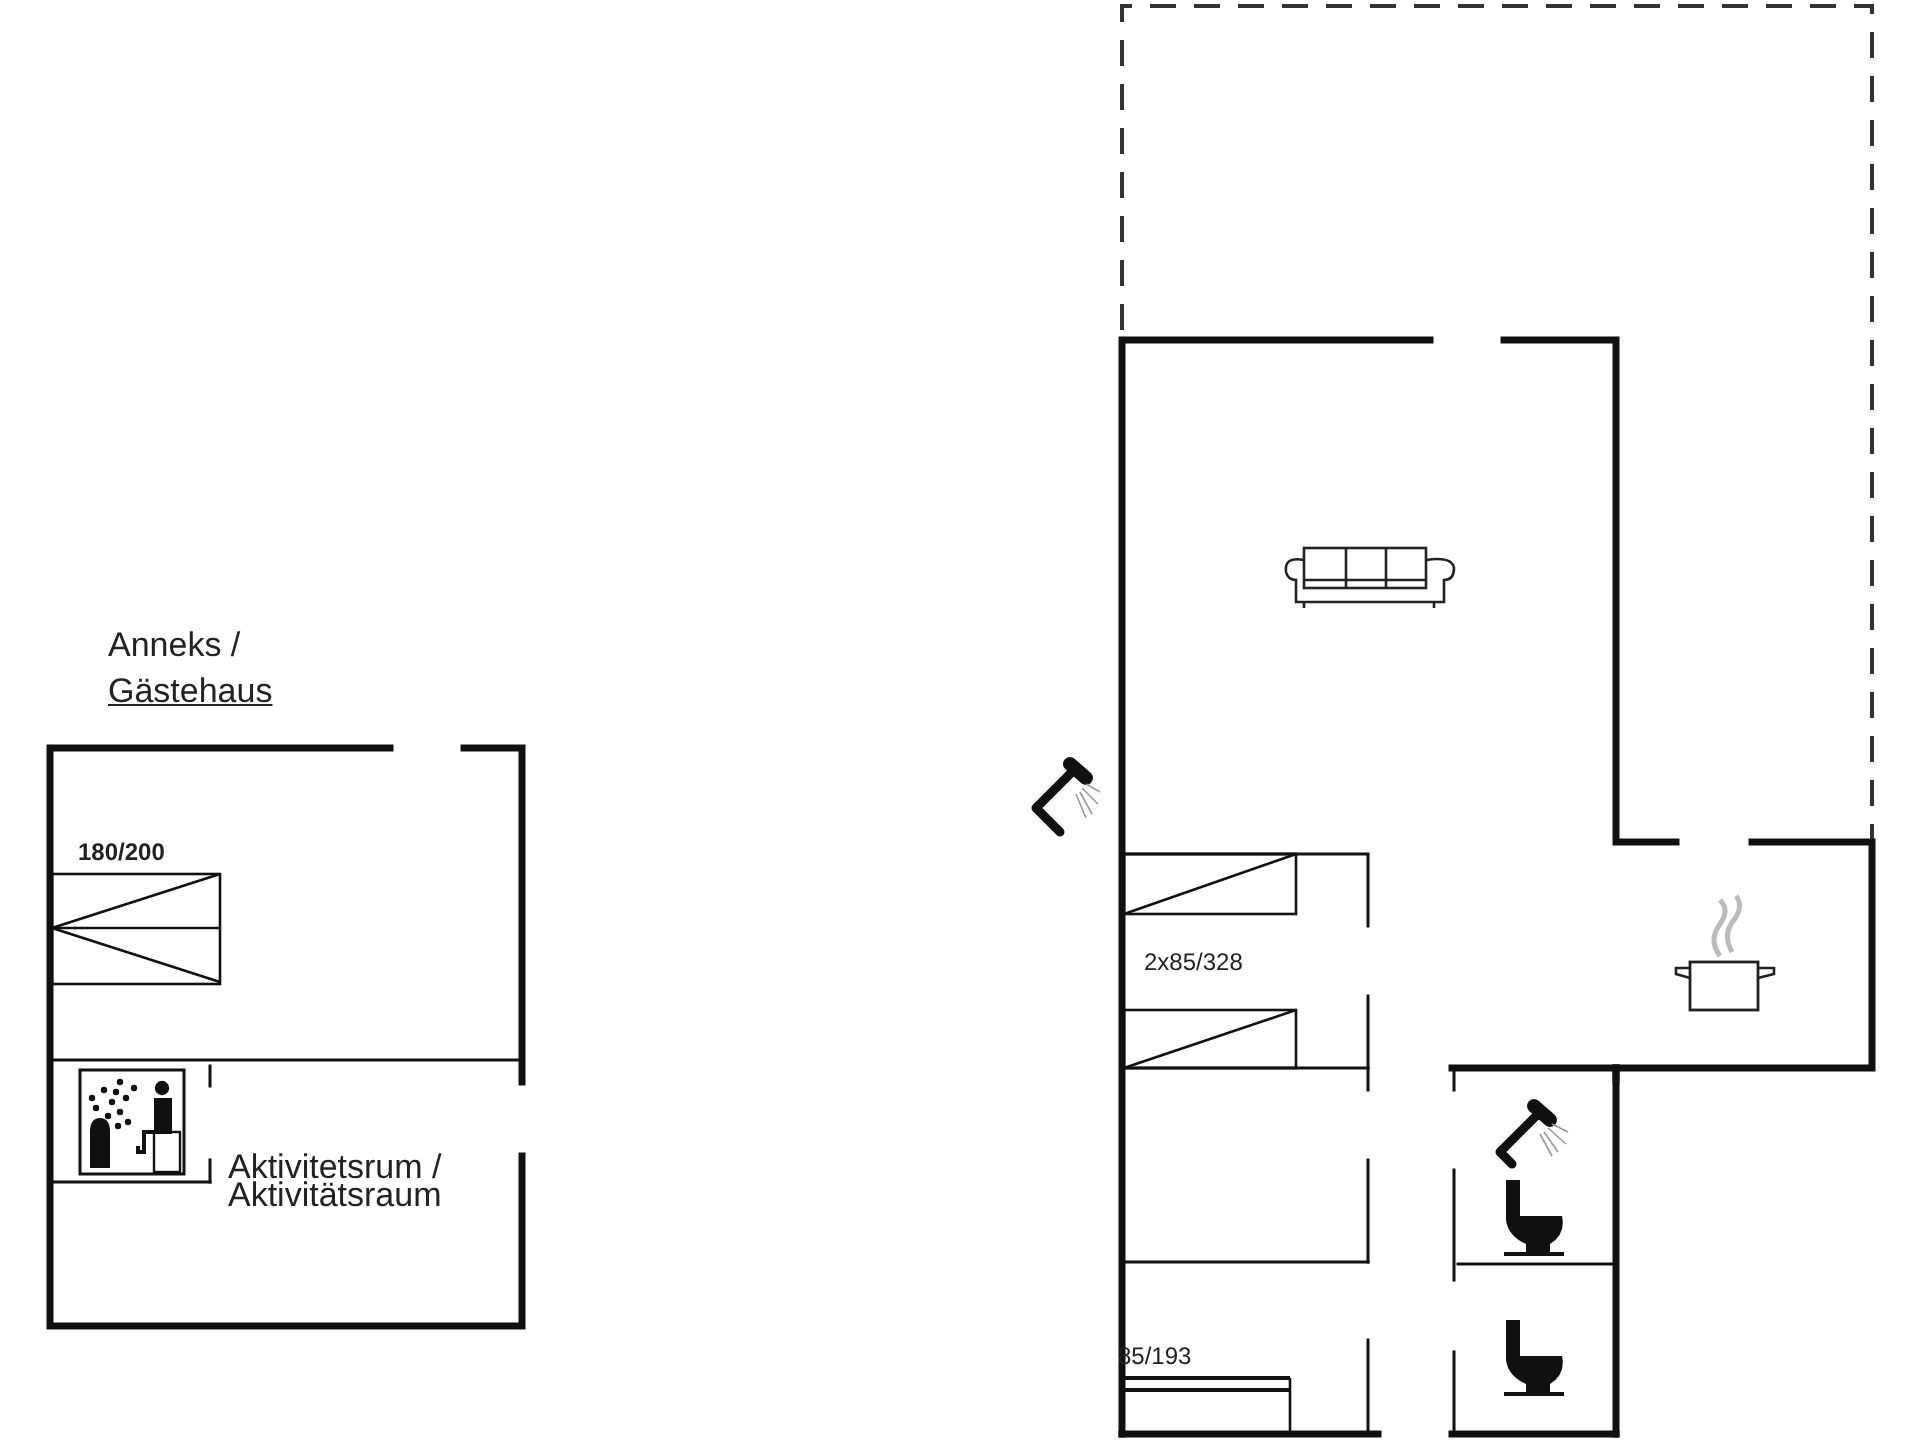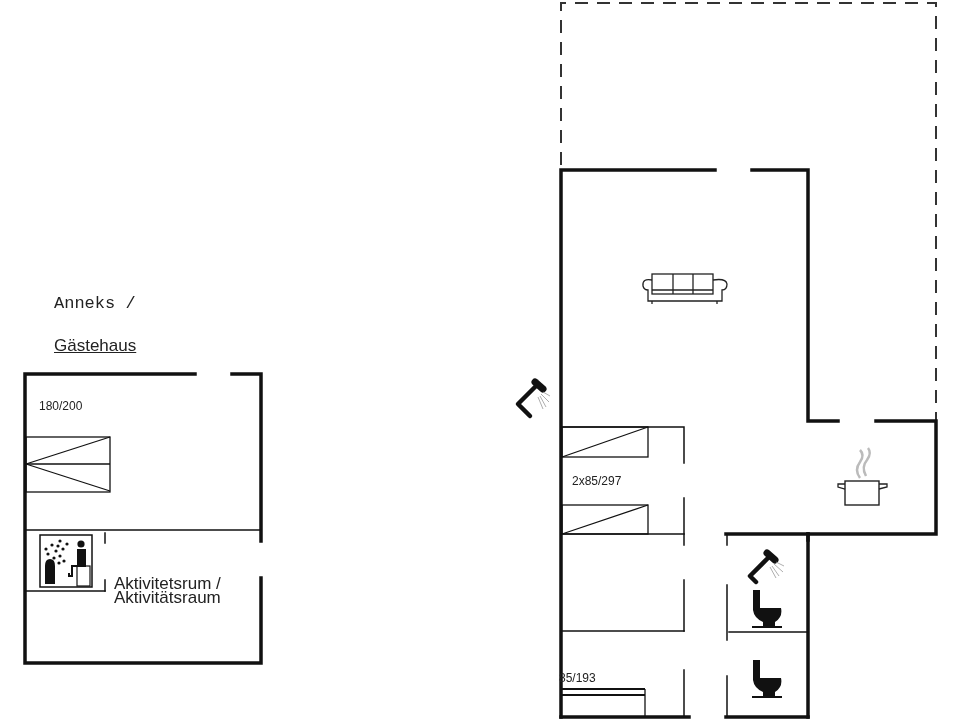--- a/index.html
+++ b/index.html
@@ -138,19 +138,19 @@
   <g fill="#111">
     <path d="M753,590 L760,590 L760,608 L781,608 Q783,617 775,622 L775,626 L763,626 L763,622 Q754,618 753,610 Z"></path>
     <rect x="752" y="626" width="30" height="2"></rect>
   </g>
   <g fill="#111">
     <path d="M753,660 L760,660 L760,678 L781,678 Q783,687 775,692 L775,696 L763,696 L763,692 Q754,688 753,680 Z"></path>
     <rect x="752" y="696" width="30" height="2"></rect>
   </g>
 </svg>
 
-<div class="lbl room-lbl" style="left:54px;top:292px;font-family:Liberation Mono, monospace;">Anneks /</div>
+<div class="lbl room-lbl" style="left:54px;top:311px;">Anneks /</div>
 <div class="lbl room-lbl" style="left:54px;top:334px;text-decoration:underline;">Gästehaus</div>
-<div class="lbl dim-lbl" style="left:39px;top:399px;">180/200</div>
+<div class="lbl dim-lbl" style="left:39px;top:419px;font-weight:bold;">180/200</div>
 <div class="lbl room-lbl" style="left:114px;top:572px;">Aktivitetsrum /</div>
 <div class="lbl room-lbl" style="left:114px;top:586px;">Aktivitätsraum</div>
-<div class="lbl dim-lbl" style="left:572px;top:474px;">2x85/297</div>
+<div class="lbl dim-lbl" style="left:572px;top:474px;">2x85/328</div>
 <div class="lbl dim-lbl" style="left:559px;top:671px;">85/193</div>
 
 </body></html>

